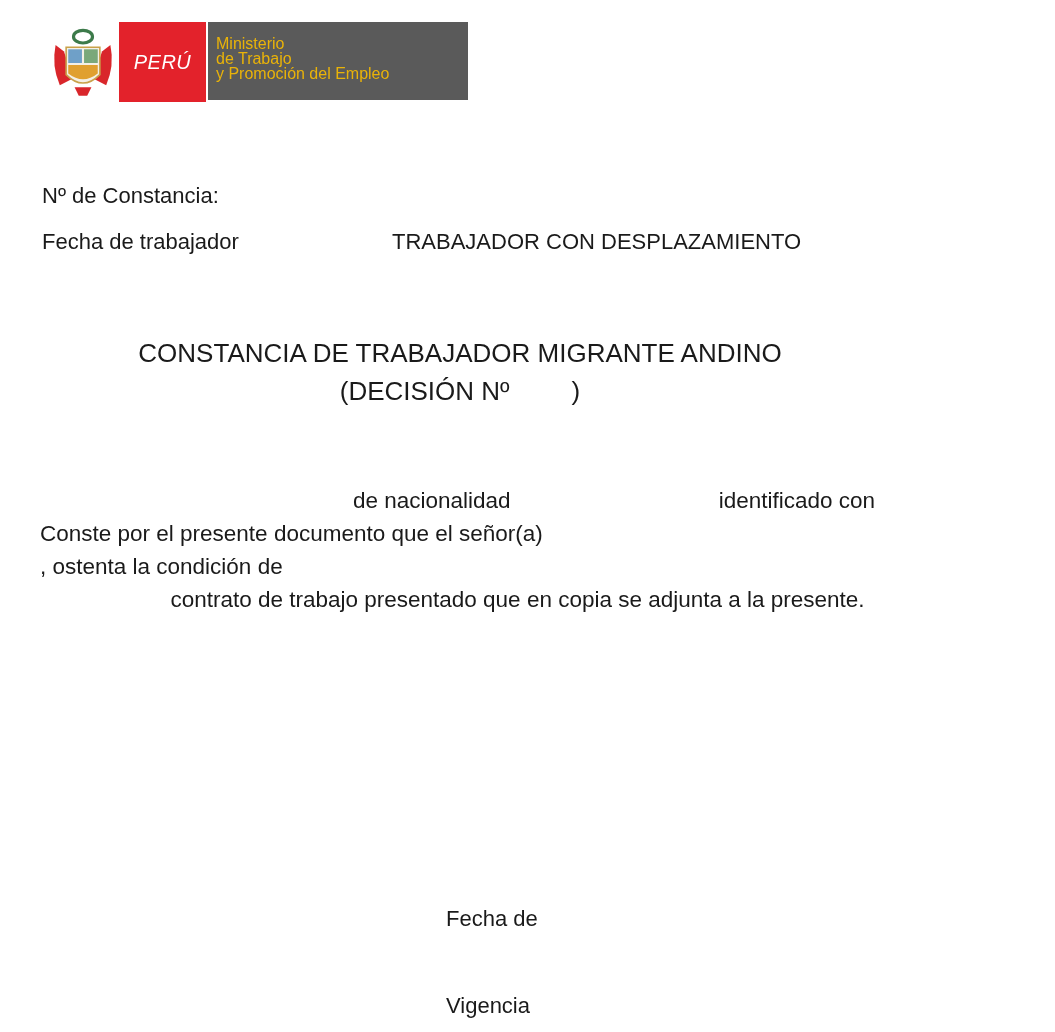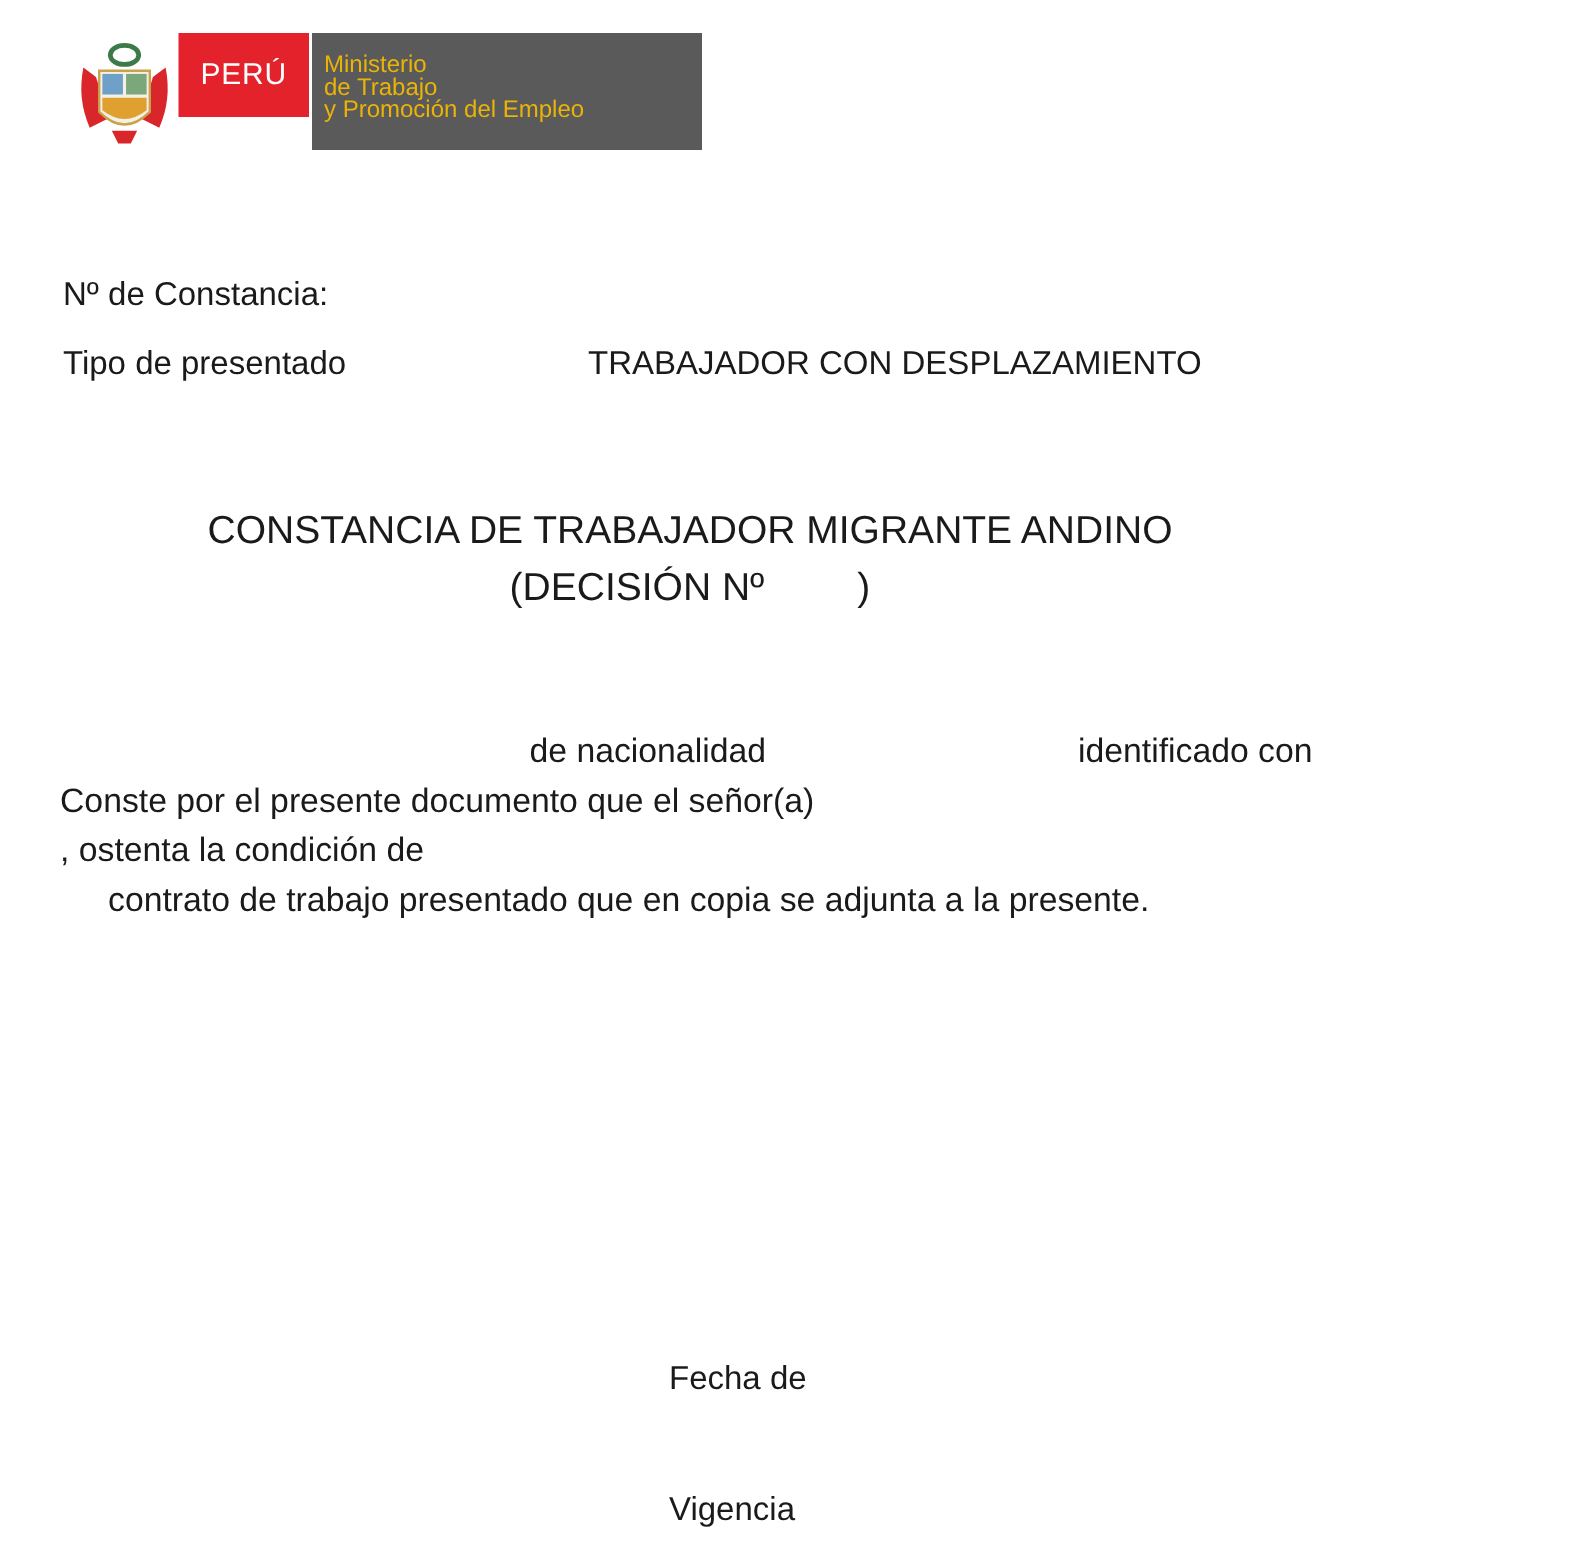--- a/index.html
+++ b/index.html
@@ -1,21 +1,21 @@
 <!DOCTYPE html>
 <html><head>
   <meta charset="utf-8">
   <style>
     html, body { margin: 0; padding: 0; background: #ffffff; }
     body { width: 1055px; height: 1032px; position: relative; overflow: hidden;
       font-family: "Liberation Sans", "DejaVu Sans", sans-serif; color: #1a1a1a; }
     .coat { width: 70px; height: 78px; position: relative; }
-    .peru-box { position: absolute; left: 119px; top: 22px; width: 87px; height: 56px; background: #e3222b;
+    .peru-box { position: absolute; left: 119px; top: 22px; width: 87px; height: 80px; background: #e3222b;
       color: #fff; display: flex; align-items: center; justify-content: center;
-      font-size: 20px; letter-spacing: 0.5px; }
+      font-size: 20px; letter-spacing: 0.5px; font-style: italic; }
     .min-box { position: absolute; left: 208px; top: 22px; width: 260px; height: 78px; background: #5a5a5a;
       color: #eab308; font-size: 16px; line-height: 15px; padding: 14px 0 0 8px; box-sizing: border-box; }
     .min-box div { white-space: nowrap; }
     .txt { position: absolute; font-size: 22px; white-space: nowrap; }
     .title { position: absolute; left: 0; width: 920px; text-align: center; font-size: 26px; }
     .para { position: absolute; left: 40px; width: 955px; font-size: 22.5px; line-height: 33px; }
     .line { display: flex; justify-content: space-between; white-space: nowrap; height: 33px; }
     .blank { display: inline-block; }
   </style>
 </head>
@@ -34,40 +34,40 @@
   </svg>
   <div class="peru-box">PERÚ</div>
   <div class="min-box">
     <div>Ministerio</div>
     <div>de Trabajo</div>
     <div>y Promoción del Empleo</div>
   </div>
 </div>
 
 <div class="txt" style="left:42px; top:183px;">Nº de Constancia:</div>
-<div class="txt" style="left:42px; top:229px;">Tipo de presentado</div>
+<div class="txt" style="left:42px; top:229px;">Fecha de trabajador</div>
 <div class="txt" style="left:392px; top:229px;">TRABAJADOR CON DESPLAZAMIENTO</div>
 
 <div class="title" style="top:338px;">CONSTANCIA DE TRABAJADOR MIGRANTE ANDINO</div>
 <div class="title" style="top:376px;">
   <span>(DECISIÓN Nº</span><span class="blank" style="width:62px;"></span><span>)</span>
 </div>
 
 <div class="para" style="top:484px;">
   <div class="line" style="justify-content:flex-start;">
     <span style="width:313px; display:inline-block;"></span>
     <span>de nacionalidad</span>
     <span style="width:208px; display:inline-block;"></span>
     <span>identificado con</span>
   </div>
   <div class="line" style="justify-content:flex-start;">
     <span>Conste por el presente documento que el señor(a)</span>
   </div>
   <div class="line" style="justify-content:flex-start;">
     <span>, ostenta la condición de</span>
   </div>
-  <div class="line" style="justify-content:flex-start;margin-left:32px;">
+  <div class="line" style="justify-content:center;">
     <span>contrato de trabajo presentado que en copia se adjunta a la presente.</span>
   </div>
 </div>
 
 <div class="txt" style="left:446px; top:906px;text-align:center;">Fecha de</div>
 <div class="txt" style="left:446px; top:993px;">Vigencia</div>
 
 </body></html>

